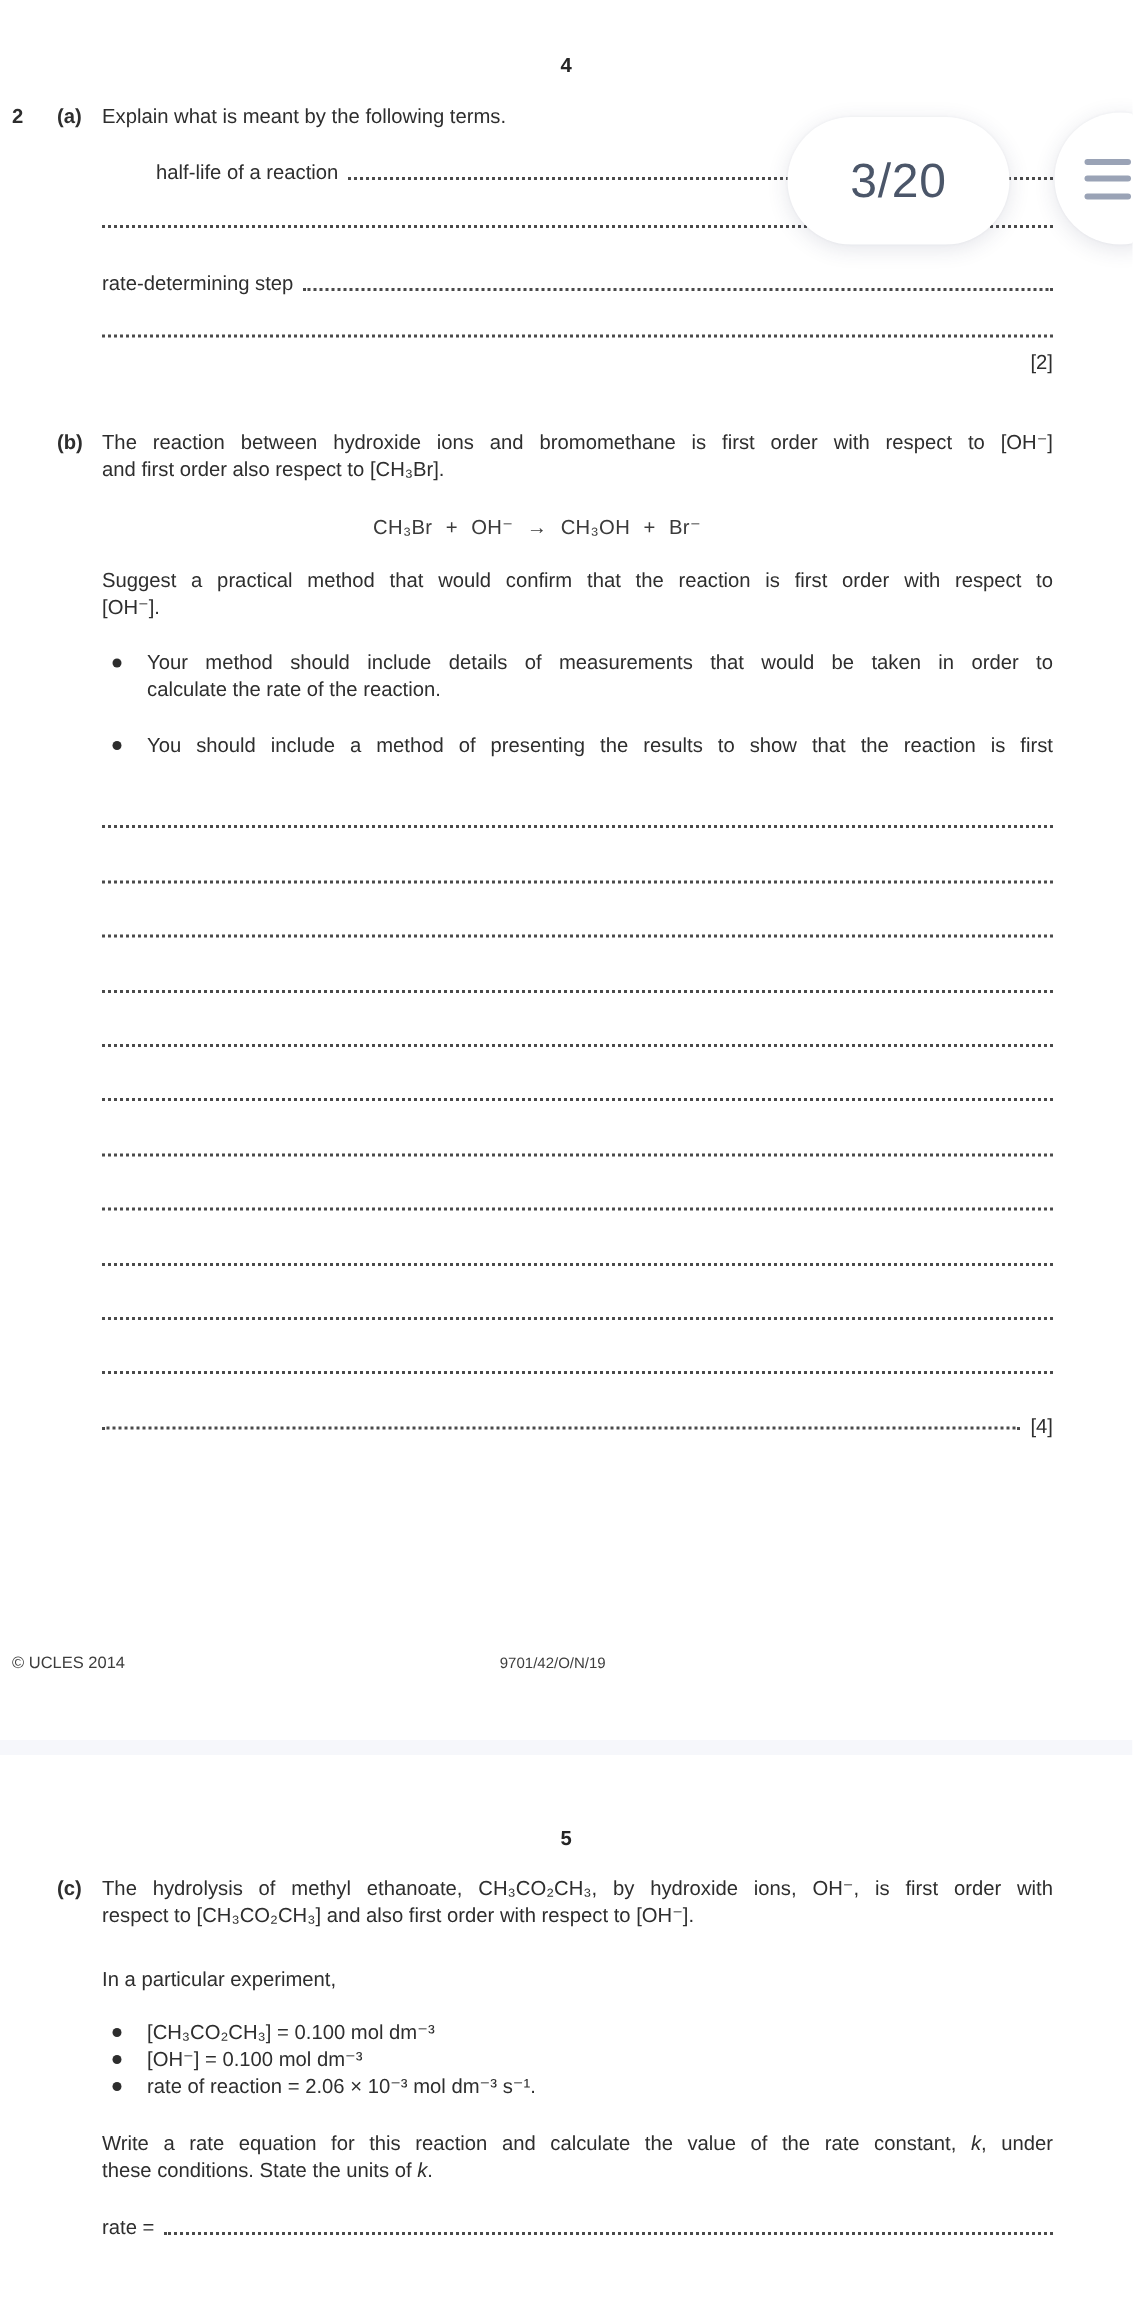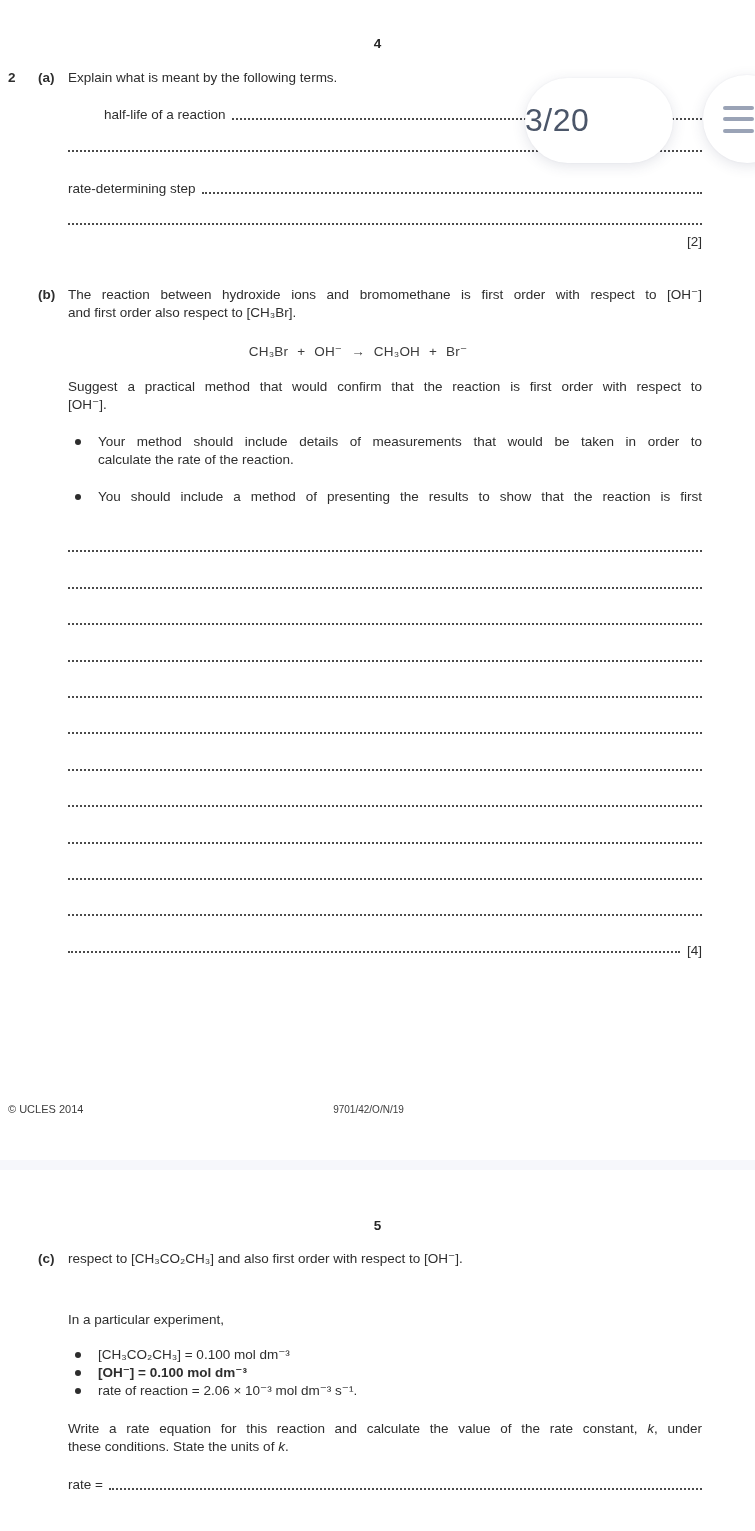--- a/index.html
+++ b/index.html
@@ -40,21 +40,21 @@
   .footer-copy { position:absolute; left:8px; top:1101px; font-size:11px; color:#3d3d3d; }
   .footer-code { position:absolute; left:0; right:0; top:1101px; text-align:center; padding-right:18px; font-size:10px; color:#3d3d3d; }
 
   .separator { position:absolute; left:0; right:0; top:1160px; height:10px; background:#f6f7fb; }
 
   
   .page-pill {
     position:absolute; left:525px; top:78px; width:148px; height:85px;
     background:#fff; border-radius:44px; z-index:10;
     box-shadow:0 3px 14px rgba(45,55,90,0.13), 0 0 2px rgba(45,55,90,0.06);
-    display:flex; align-items:center; 
+    display:flex; align-items:center; justify-content:center;
   }
   .page-pill span { font-size:32px; color:#4b5669; letter-spacing:0.5px; }
   .menu-fab {
     position:absolute; left:703px; top:75px; width:88px; height:88px;
     background:#fff; border-radius:50%; z-index:10;
     box-shadow:0 3px 14px rgba(45,55,90,0.13), 0 0 2px rgba(45,55,90,0.06);
   }
   .menu-icon { position:absolute; left:20px; top:31px; width:31px; height:27px; }
   .menu-icon .bar { position:absolute; left:0; width:31px; height:4px; border-radius:2px; background:#9aa3b6; }
   .menu-icon .bar:nth-child(1){ top:0; }
@@ -141,32 +141,33 @@
   </div>
 
   <div class="separator"></div>
 
   <div>
 
     <div class="pagehead" style="top:1217px;">5</div>
 
     <div class="qpart-col" style="top:1250px;">(c)</div>
     <div class="qtext-col" style="top:1250px;">
+      <span class="line just">The hydrolysis of methyl ethanoate, CH₃CO₂CH₃, by hydroxide ions, OH⁻, is first order with</span>
       <span class="line">respect to [CH₃CO₂CH₃] and also first order with respect to [OH⁻].</span>
     </div>
 
     <div class="qtext-col" style="top:1311px;">In a particular experiment,</div>
 
     <div class="bullet-row" style="top:1346px;">
       <span class="bullet-marker"></span>
       <span class="bullet-text" style="line-height:18.3px;">[CH₃CO₂CH₃] = 0.100 mol dm⁻³</span>
     </div>
     <div class="bullet-row" style="top:1364px;">
       <span class="bullet-marker"></span>
-      <span class="bullet-text" style="line-height:18.3px;font-weight:bold;">[OH⁻] = 0.100 mol dm⁻³</span>
+      <span class="bullet-text" style="line-height:18.3px;">[OH⁻] = 0.100 mol dm⁻³</span>
     </div>
     <div class="bullet-row" style="top:1382px;">
       <span class="bullet-marker"></span>
       <span class="bullet-text" style="line-height:18.3px;">rate of reaction = 2.06 × 10⁻³ mol dm⁻³ s⁻¹.</span>
     </div>
 
     <div class="qtext-col" style="top:1420px;">
       <span class="line just"><span>Write a rate equation for this reaction and calculate the value of the rate constant,</span>
         <span class="it">k</span><span>, under</span></span>
       <span class="line"><span>these conditions. State the units of</span>

